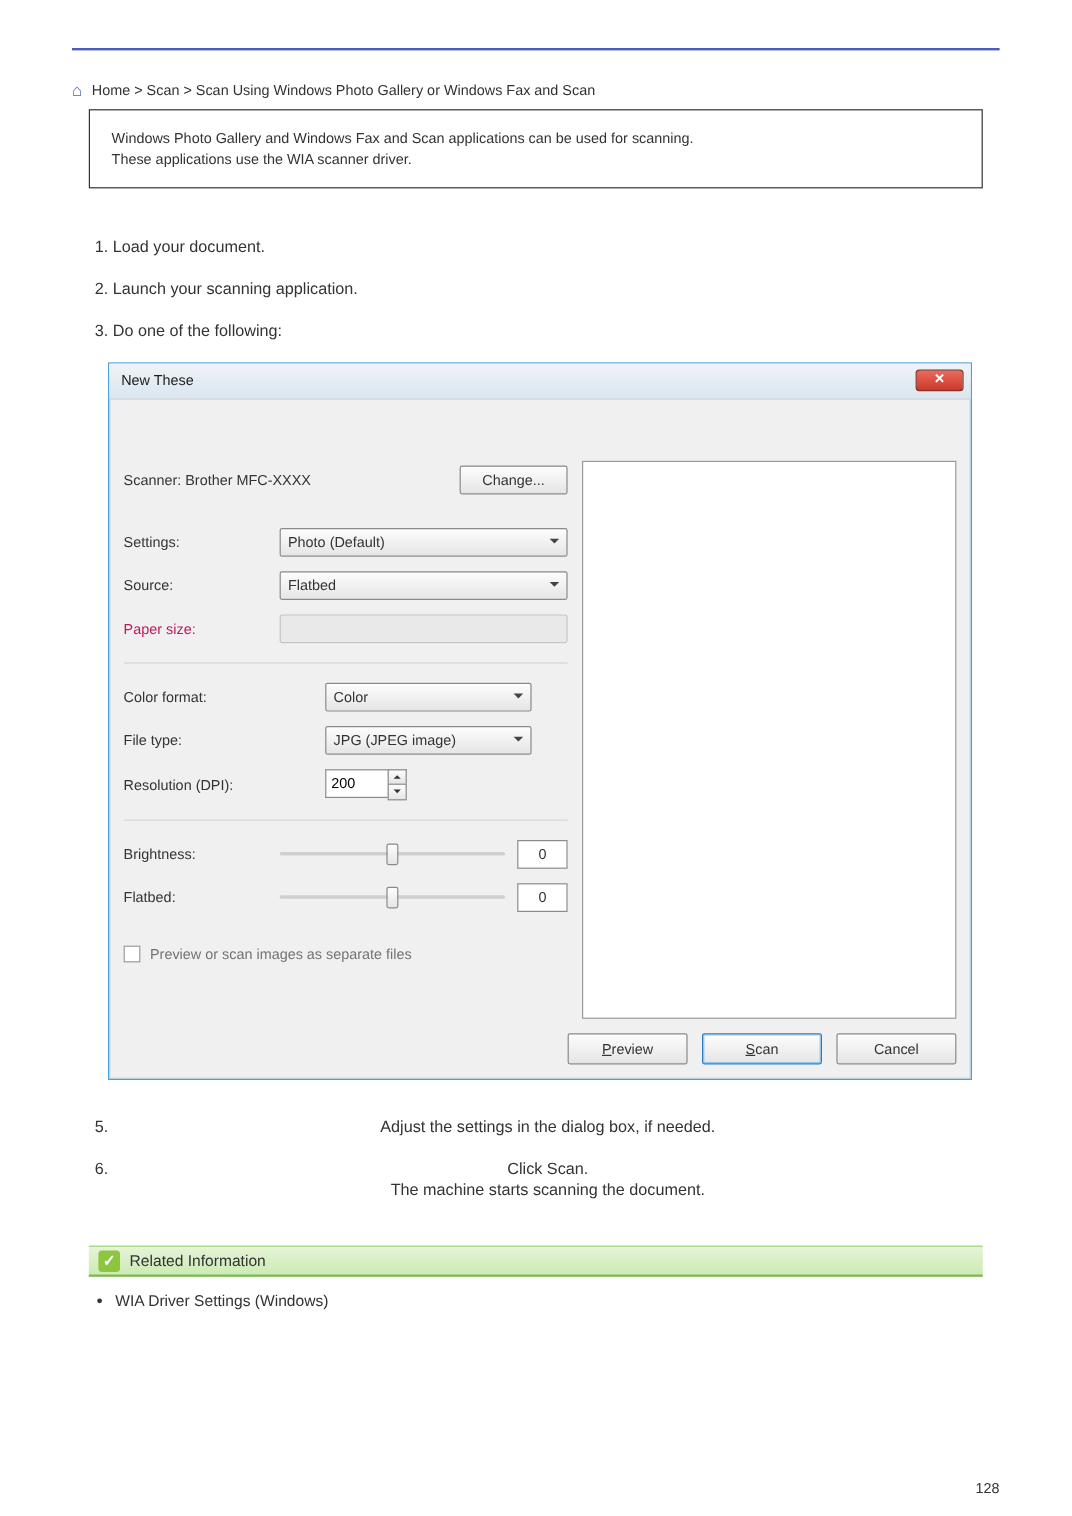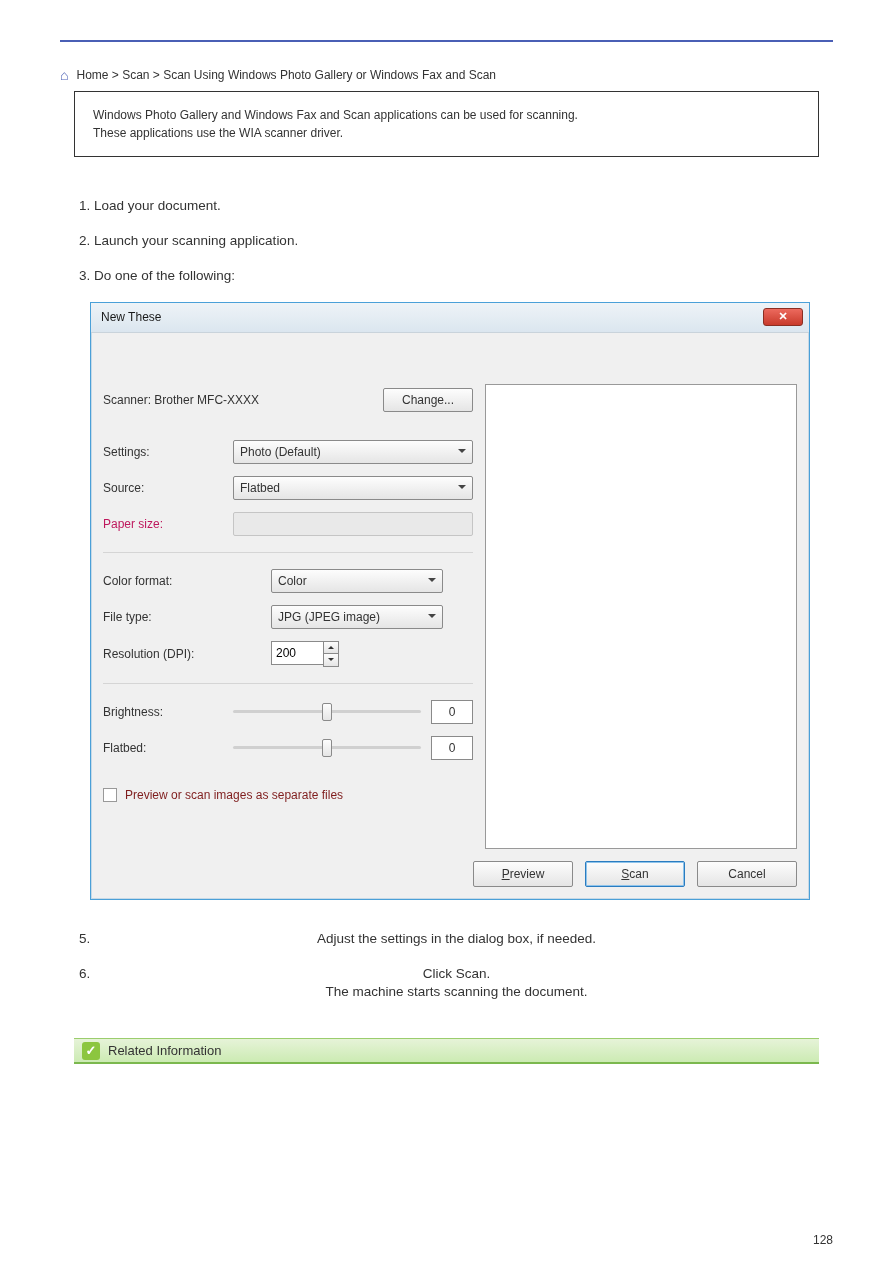--- a/index.html
+++ b/index.html
@@ -215,21 +215,21 @@
     cursor: pointer;
   }
   .val-box {
     width: 42px; height: 24px;
     border: 1px solid #8a8a8a;
     background: #fff;
     text-align: center;
     line-height: 22px;
     font-size: 12px;
   }
-  .chk-row { display: flex; align-items: center; margin-top: 28px; color: #7f1d1d; }
+  .chk-row { display: flex; align-items: center; margin-top: 28px; color: #737373; }
   .chk {
     width: 14px; height: 14px;
     border: 1px solid #999;
     background: #fff;
     margin-right: 8px;
     cursor: pointer;
   }
   .btn-bar {
     padding: 0 12px 12px 12px;
     display: flex;
@@ -441,15 +441,18 @@
       <li>Click <span class="bold">Scan</span>.<br>
         <span>The machine starts scanning the document.</span>
       </li>
     </ol>
   </div>
 
   <div class="green-bar">
     <div class="green-check">✓</div>
     <span>Related Information</span>
   </div>
+  <ul class="green-list">
+    <li>WIA Driver Settings (Windows)</li>
+  </ul>
 </div>
 
 <div class="page-num">128</div>
 
 </body></html>

